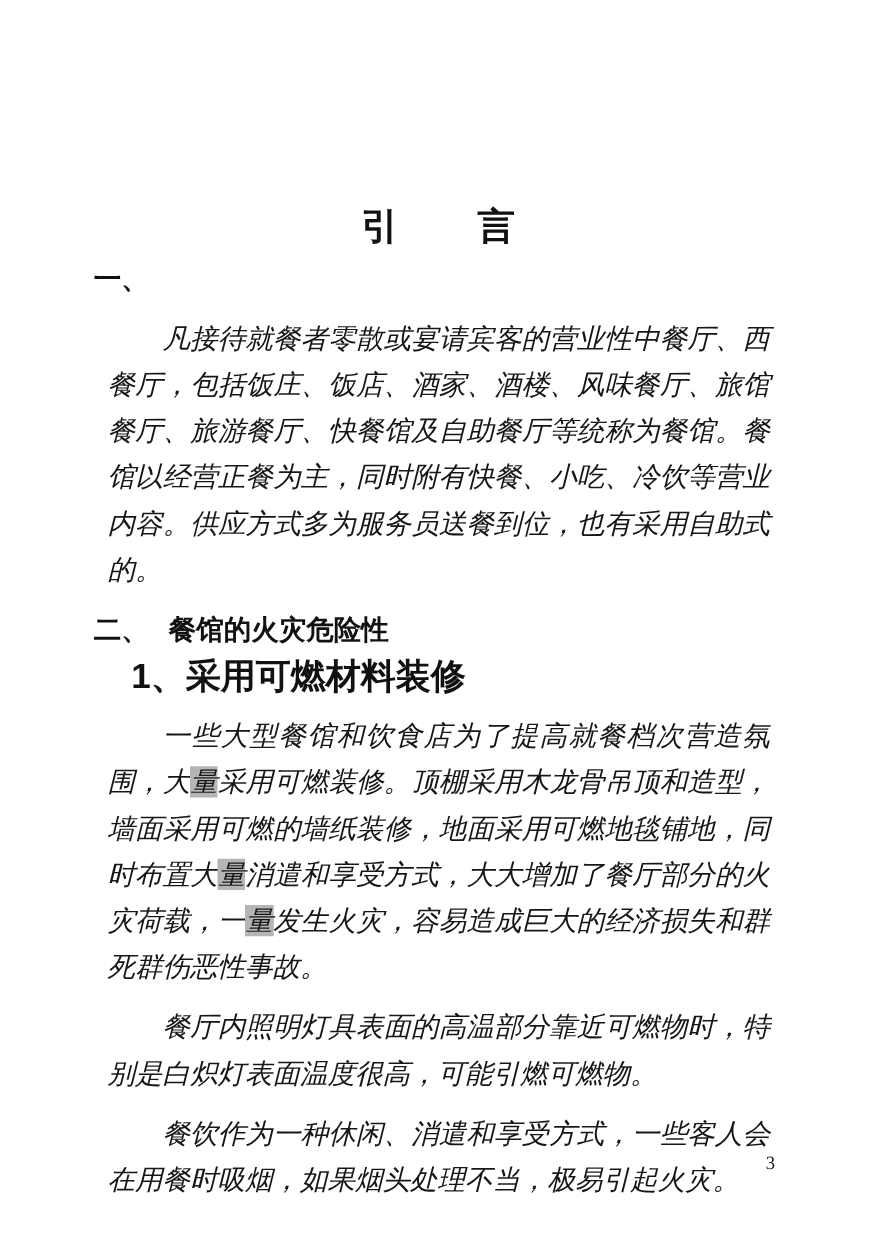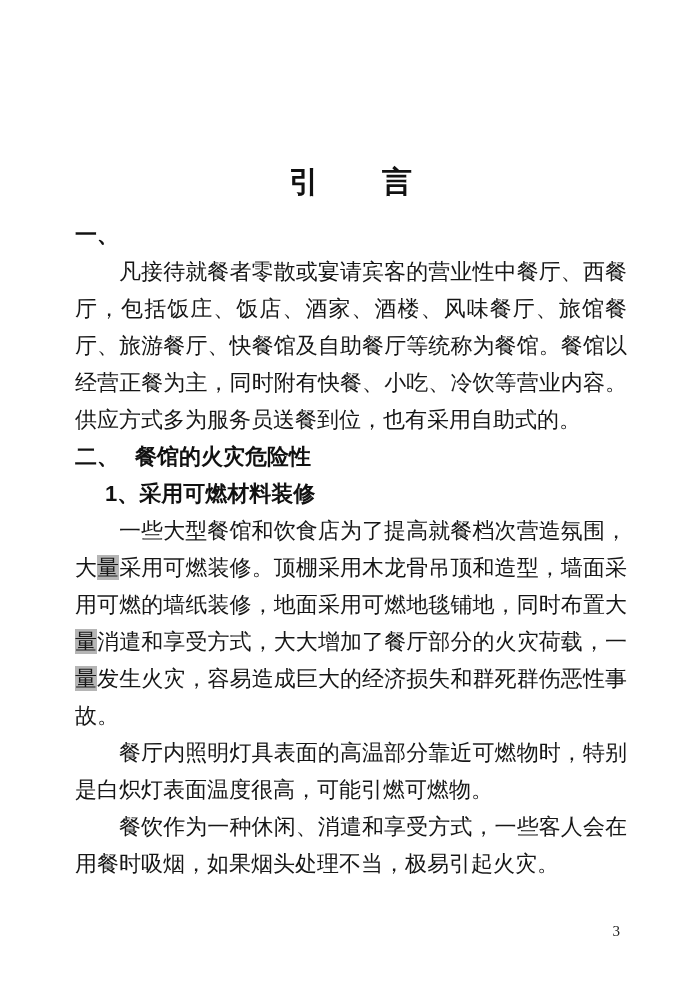--- a/index.html
+++ b/index.html
@@ -19,49 +19,49 @@
     box-sizing: border-box;
     width: 700px;
     height: 990px;
     padding: 160px 73px 0 75px;
   }
   .doc-title {
     text-align: center;
     font-size: 30px;
     font-weight: bold;
     line-height: 44px;
-    margin-bottom: 12px;
     letter-spacing: 1px;
     color: #111111;
   }
   .h1 {
     font-size: 22px;
     font-weight: bold;
     line-height: 37px;
     display: flex;
     color: #111111;
   }
   .h1 .hnum {
     flex: 0 0 auto;
     margin-right: 16px;
   }
   .h2 {
-    font-size: 22px;
+    font-size: 28px;
     font-weight: bold;
     line-height: 37px;
     padding-left: 30px;
     color: #111111;
   }
   .para {
-    margin: 0;
+    margin: 11px;
     font-size: 22px;
     line-height: 37px;
     text-align: justify;
     text-indent: 44px;
     word-break: break-all;
+    font-style: italic;
   }
   .hl {
     
   }
   .page-number {
     position: absolute;
     right: 80px;
     bottom: 50px;
     font-size: 15px;
     color: #222222;

